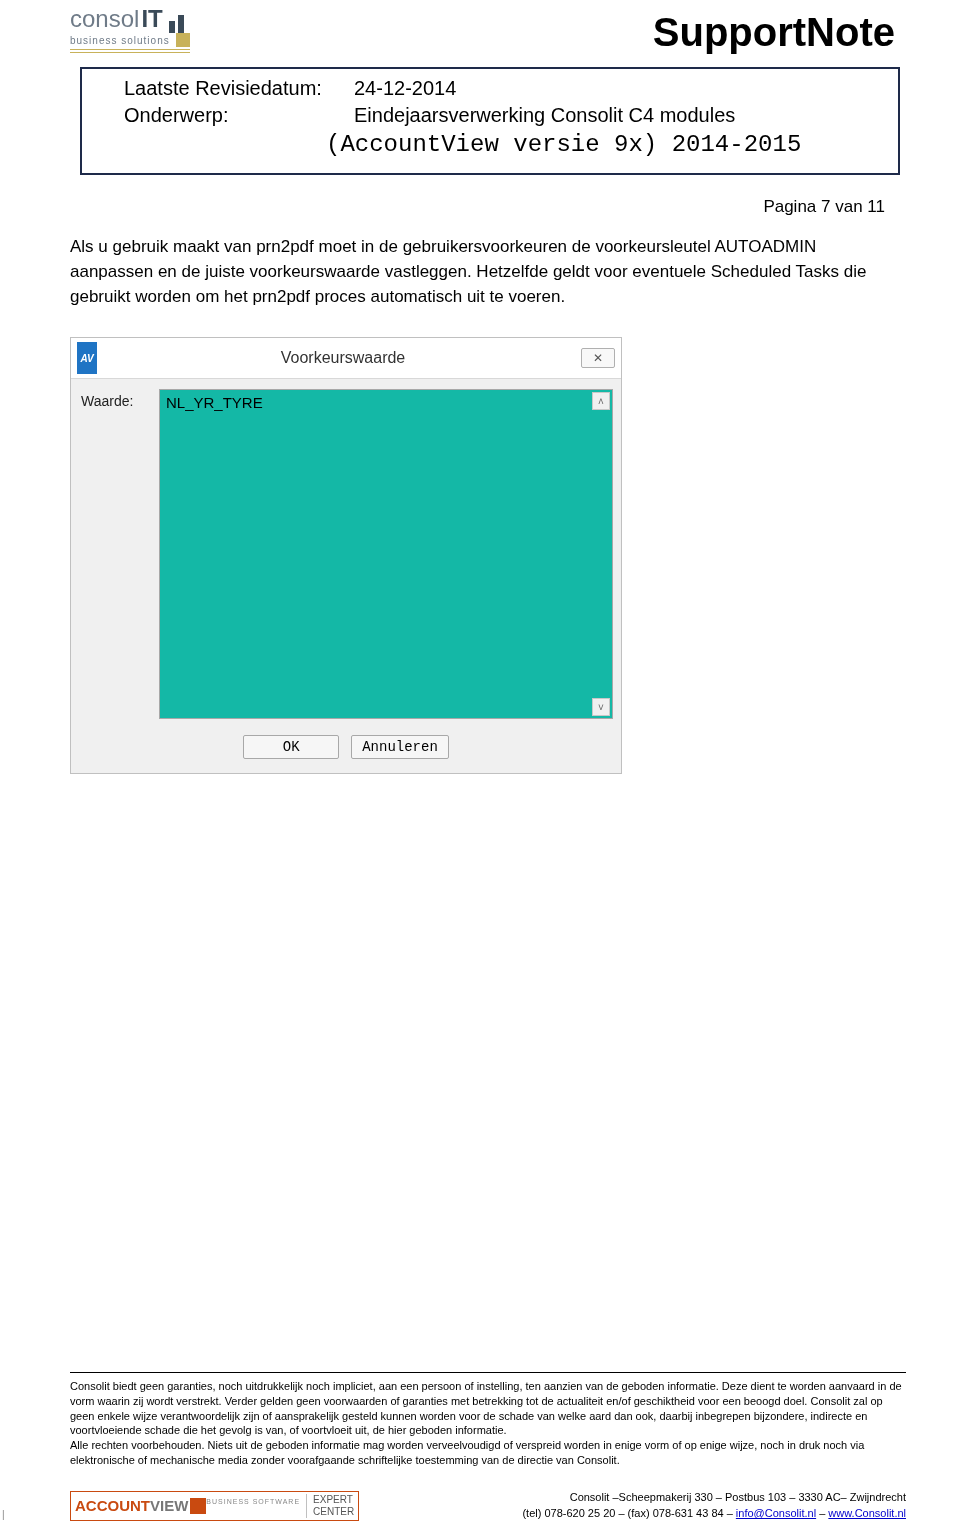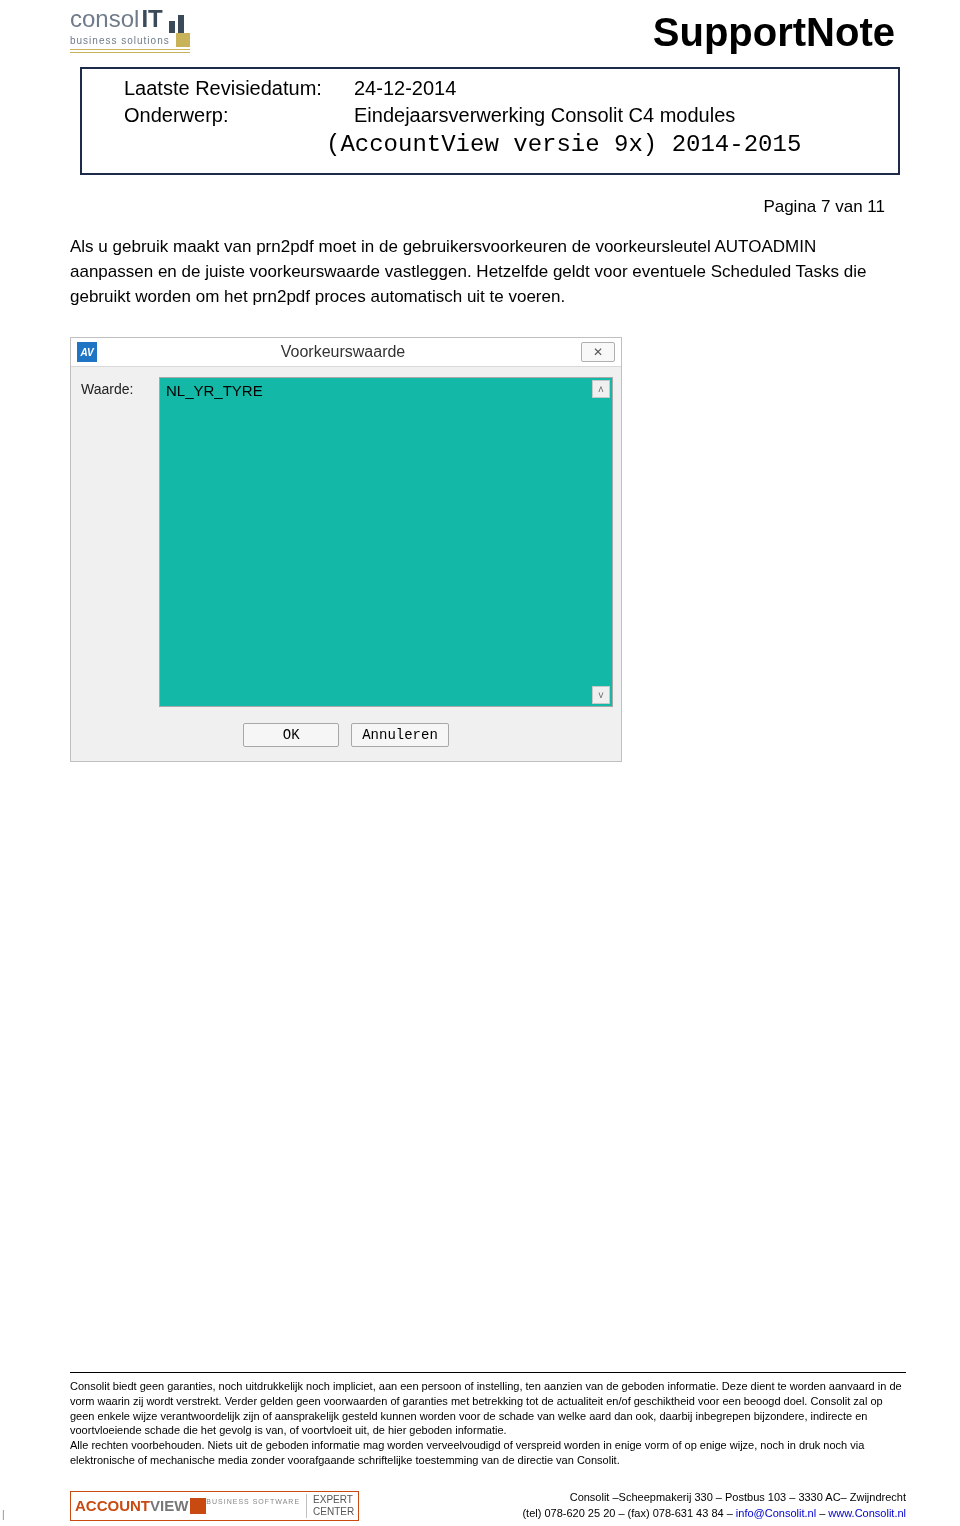--- a/index.html
+++ b/index.html
@@ -66,21 +66,21 @@
     font-size: 14px;
   }
   .modal-titlebar {
     display:flex;
     align-items:center;
     padding: 4px 6px;
     background: #fff;
     border-bottom:1px solid #d8d8d8;
   }
   .av-icon {
-    width:20px;height:20px;background:#1f74c4;
+    width:20px;height:32px;background:#1f74c4;
     display:flex;align-items:center;justify-content:center;
     color:#fff;font-size:10px;font-style:italic;font-weight:bold;
     margin-right:8px;
   }
   .modal-title { flex:1; text-align:center; font-size:16px; color:#333;}
   .close-btn {
     width:34px;height:20px;border:1px solid #b0b0b0;border-radius:2px;
     display:flex;align-items:center;justify-content:center;
     font-size:12px;color:#555;background:#f8f8f8;
   }
@@ -131,21 +131,21 @@
   .av-logo {
     display:flex;align-items:center;gap:6px;border:1px solid #c94a10;padding:2px 4px;
   }
   .av-logo-main { display:flex;flex-direction:row;line-height:1;}
   .av-logo-text { font-weight:bold;font-size:15px;color:#c94a10;letter-spacing:0px;}
   .av-logo-text .grey { color:#777;}
   .av-logo-sub { font-size:7px;color:#888;letter-spacing:1px;}
   .av-sq { width:16px;height:16px;background:#c94a10;}
   .av-badge { border-left:1px solid #c0c0c0; padding-left:6px; font-size:10px;color:#555;line-height:1.2;}
   .contact-text { font-size:11px; text-align:right; line-height:1.45;}
-  .contact-text a { color:#0000cc; }
+  .contact-text a { color:#0000cc; text-decoration:underline;}
   .left-mark { position:absolute; left:2px; bottom:6px; font-size:10px; color:#888;}
 </style>
 </head>
 <body>
 
 <div class="page-header">
   <div class="logo">
     <div class="logo-row">
       <span class="logo-text">consol</span>
         <span class="logo-text logo-bold">IT</span>

